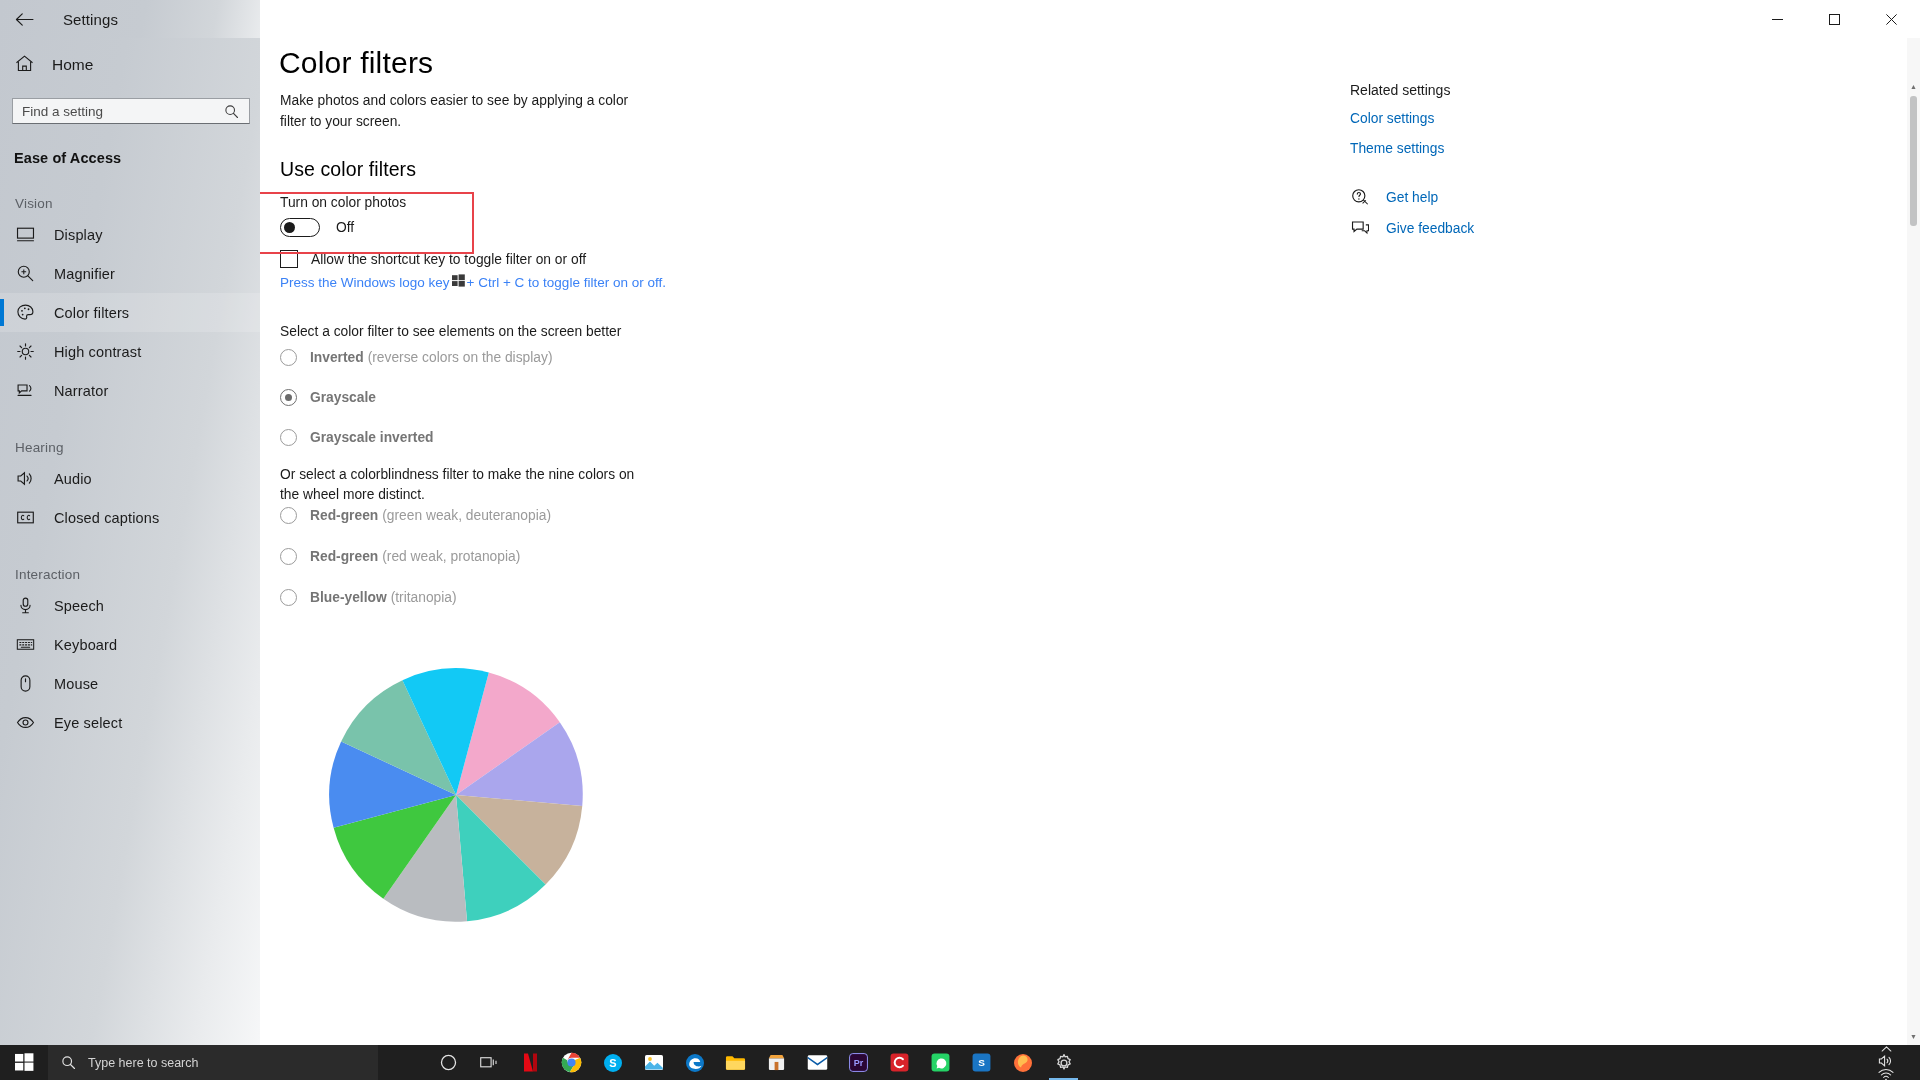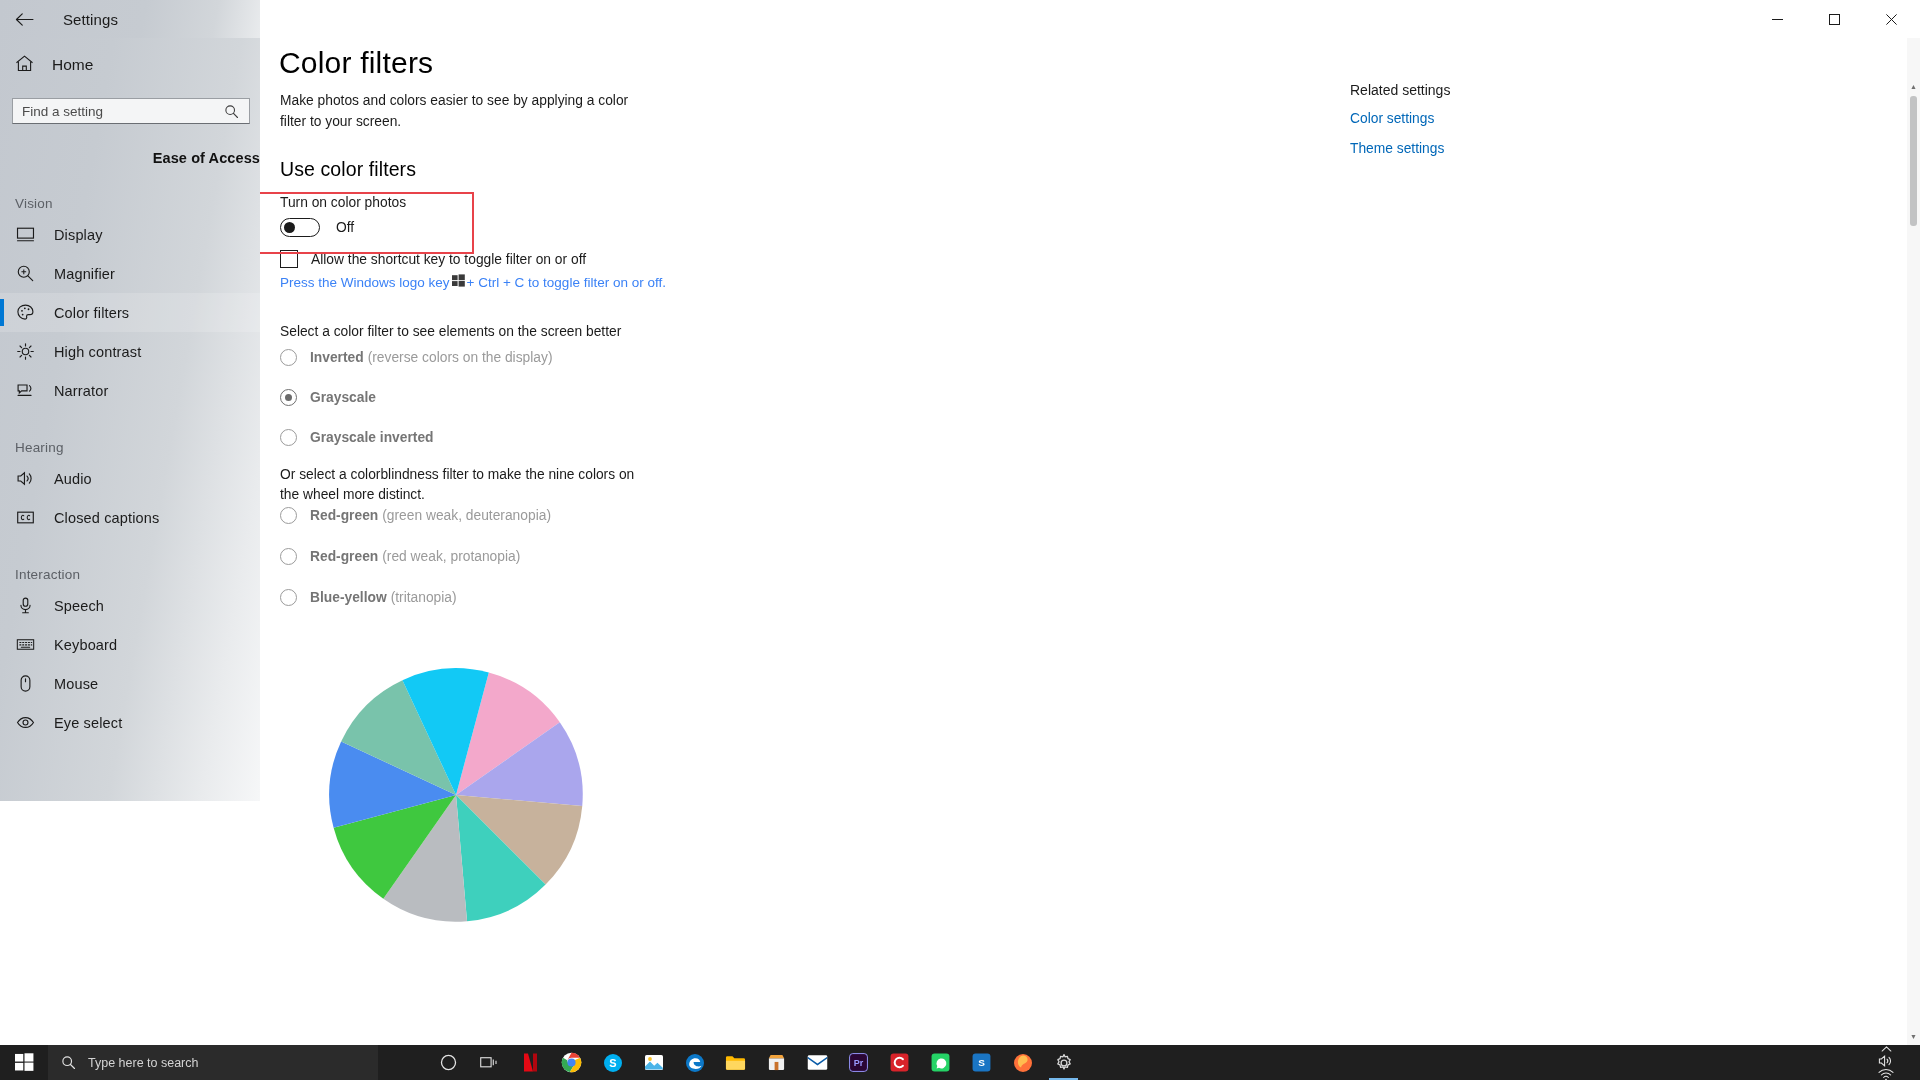--- a/index.html
+++ b/index.html
@@ -31,21 +31,21 @@
   .win-title { font-size:15px; color:#1b1b1b; letter-spacing:.1px; }
 
   .winbtns { position:absolute; right:0; top:0; height:38px; display:flex; }
   .winbtn {
     width:57px; height:38px; display:flex; align-items:center; justify-content:center;
     color:#1b1b1b; cursor:pointer;
   }
 
   
   .sidebar {
-    position:absolute; left:0; top:0; width:260px; height:801px;
+    position:absolute; left:0; top:0; width:260px; height:1045px;
     background:linear-gradient(100deg,#c3c8cf 0%, #c6cbd1 30%, #d2d6da 62%, #e9ebed 85%, #f6f7f8 100%);
     z-index:20; overflow:hidden;
   }
   .sidebar-inner { padding-top:38px; }
 
   .home-row {
     display:flex; align-items:center; gap:17px;
     height:34px; margin:10px 0 0 14px; cursor:pointer;
   }
   .home-row .lbl { font-size:15.5px; color:#1b1b1b; }
@@ -62,21 +62,20 @@
   .search-box::placeholder { color:#4b4b4b; }
   .search-ico {
     position:absolute; right:8px; top:4px; width:18px; height:18px;
     display:flex; align-items:center; justify-content:center; color:#3c3c3c;
     cursor:pointer;
   }
 
   .eoa-title {
     margin:26px 0 0 14px; font-size:14.5px; font-weight:bold; color:#111;
     letter-spacing:.1px;
-    text-align:right;
   }
 
   .nav-group-label {
     margin:30px 0 4px 15px; font-size:13.5px; color:#5c6066; letter-spacing:.2px;
   }
   .nav-item {
     position:relative; display:flex; align-items:center; gap:18px;
     height:39px; padding-left:15px; cursor:pointer;
   }
   .nav-item .ic { width:21px; height:21px; display:flex; align-items:center; justify-content:center; color:#1b1b1b; flex:0 0 21px;}
@@ -306,20 +305,42 @@
           <path d="M100,100 L10.275529083371651,58.16079208767077 A99,99 0 0,1 58.16079208767071,10.27552908337168 Z" fill="#79c3ab"></path>
           <path d="M100,100 L58.16079208767071,10.27552908337168 A99,99 0 0,1 125.62308546514959,4.373343197382255 Z" fill="#12c9f5"></path>
         </svg>
     </div>
 
     <div class="rpanel">
       <div class="rp-title">Related settings</div>
       <a class="rp-link">Color settings</a>
       <a class="rp-link">Theme settings</a>
 
+      <div class="rp-help">
+        <div class="rp-help-row">
+          <span class="ic">
+            <svg width="19" height="19" viewBox="0 0 20 20" fill="none" stroke="#1b1b1b" stroke-width="1.2">
+              <circle cx="8.2" cy="8.2" r="6.4"></circle>
+              <path d="M6.6 6.4c0-1 .8-1.7 1.7-1.7s1.7.7 1.7 1.6c0 1.3-1.6 1.3-1.6 2.6" stroke-linecap="round"></path>
+              <circle cx="8.3" cy="11.6" r=".75" fill="#1b1b1b" stroke="none"></circle>
+              <path d="M13 12.5l4.6 4.6M12.2 16.3l3.4-3.4" stroke-width="1.1"></path>
+            </svg>
+          </span>
+          <span class="lbl">Get help</span>
+        </div>
+        <div class="rp-help-row">
+          <span class="ic">
+            <svg width="19" height="19" viewBox="0 0 20 20" fill="none" stroke="#1b1b1b" stroke-width="1.2">
+              <path d="M1.6 3.2h11.2v7.4H6.2L3.2 13.2v-2.6H1.6z"></path>
+              <path d="M15.6 6.2h2.8v6.2h-1.6v2.4l-2.4-2.4h-3.1" stroke-width="1.1"></path>
+            </svg>
+          </span>
+          <span class="lbl">Give feedback</span>
+        </div>
+      </div>
     </div>
   </div>
 
   <div class="sidebar">
     <div class="sidebar-inner">
       <div class="home-row">
         <span>
           <svg width="21" height="21" viewBox="0 0 22 22" fill="none" stroke="#1b1b1b" stroke-width="1.15">
             <path d="M2.6 10.2L11 3.3l8.4 6.9"></path>
             <path d="M4.6 9.2v9.2h12.8V9.2"></path>

